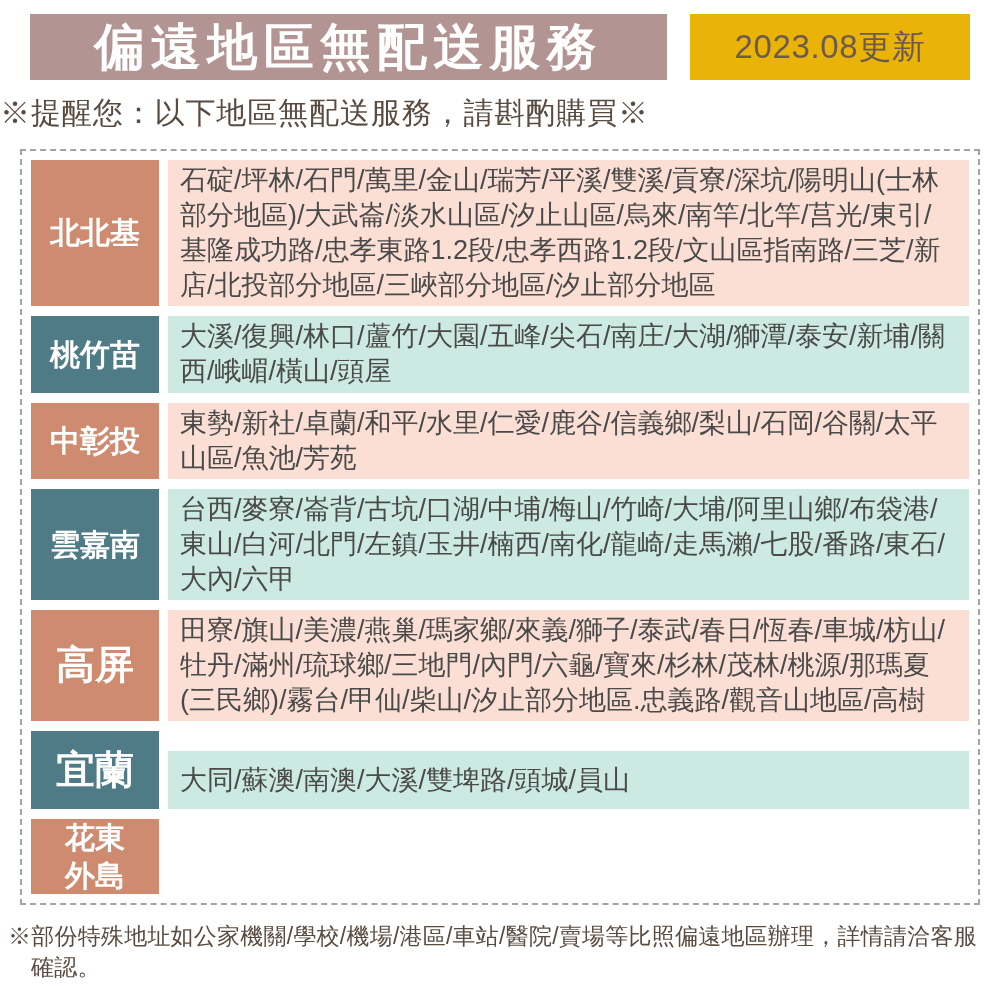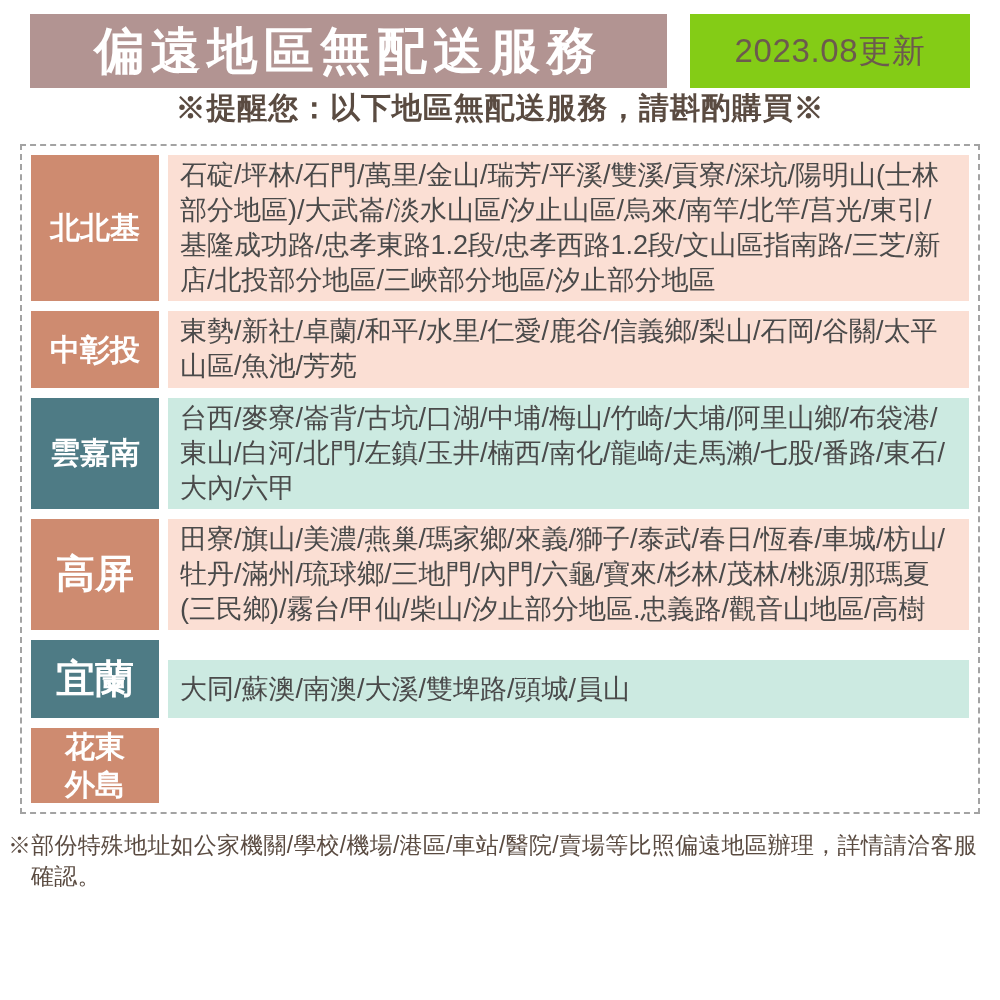--- a/index.html
+++ b/index.html
@@ -2,35 +2,35 @@
 <html><head>
 <meta charset="utf-8">
 <style>
   * { margin:0; padding:0; box-sizing:border-box; }
   html,body { background:#ffffff; }
   .page {
     width:1000px; height:1000px; background:#ffffff; overflow:hidden;
     font-family:"Liberation Sans", sans-serif; position:relative;
   }
   
-  .header { display:flex; gap:23px; margin:14px 30px 0 30px; height:74px; }
+  .header { display:flex; gap:23px; margin:14px 30px 0 30px; height:66px; }
   .title-bar {
     flex:1; background:#B29492; color:#ffffff;
     display:flex; align-items:center; justify-content:center;
     font-size:50px; font-weight:bold; letter-spacing:0.13em;
   }
   .update-box {
-    width:280px; background:#84cc16; color:#6C5A4E;
+    width:280px; background:#eab308; color:#6C5A4E;
     display:flex; align-items:center; justify-content:center;
     font-size:33px; letter-spacing:0.02em;
   }
   
   .subtitle {
-    text-align:center;
-    font-size:30px; font-weight:bold; color:#5A4B41; letter-spacing:0.03em;
+    margin-top:13px; text-align:left;
+    font-size:30px; font-weight:normal; color:#5A4B41; letter-spacing:0.03em;
   }
   
   .regions {
     width:960px; margin:15px auto 0 auto;
     border:2px dashed #A3A3A3; padding:9px;
     display:flex; flex-direction:column; gap:10px;
     background:#ffffff;
   }
   .region-row { display:flex; gap:9px; }
   .region-label {
@@ -74,20 +74,24 @@
 
   <div class="subtitle">※提醒您：以下地區無配送服務，請斟酌購買※</div>
 
   <div class="regions">
 
     <div class="region-row salmon r1">
       <div class="region-label">北北基</div>
       <div class="region-content">石碇/坪林/石門/萬里/金山/瑞芳/平溪/雙溪/貢寮/深坑/陽明山(士林部分地區)/大武崙/淡水山區/汐止山區/烏來/南竿/北竿/莒光/東引/基隆成功路/忠孝東路1.2段/忠孝西路1.2段/文山區指南路/三芝/新店/北投部分地區/三峽部分地區/汐止部分地區</div>
     </div>
 
+    <div class="region-row teal r2">
+      <div class="region-label">桃竹苗</div>
+      <div class="region-content">大溪/復興/林口/蘆竹/大園/五峰/尖石/南庄/大湖/獅潭/泰安/新埔/關西/峨嵋/橫山/頭屋</div>
+    </div>
 
     <div class="region-row salmon r3">
       <div class="region-label">中彰投</div>
       <div class="region-content">東勢/新社/卓蘭/和平/水里/仁愛/鹿谷/信義鄉/梨山/石岡/谷關/太平山區/魚池/芳苑</div>
     </div>
 
     <div class="region-row teal r4">
       <div class="region-label">雲嘉南</div>
       <div class="region-content">台西/麥寮/崙背/古坑/口湖/中埔/梅山/竹崎/大埔/阿里山鄉/布袋港/東山/白河/北門/左鎮/玉井/楠西/南化/龍崎/走馬瀨/七股/番路/東石/大內/六甲</div>
     </div>

